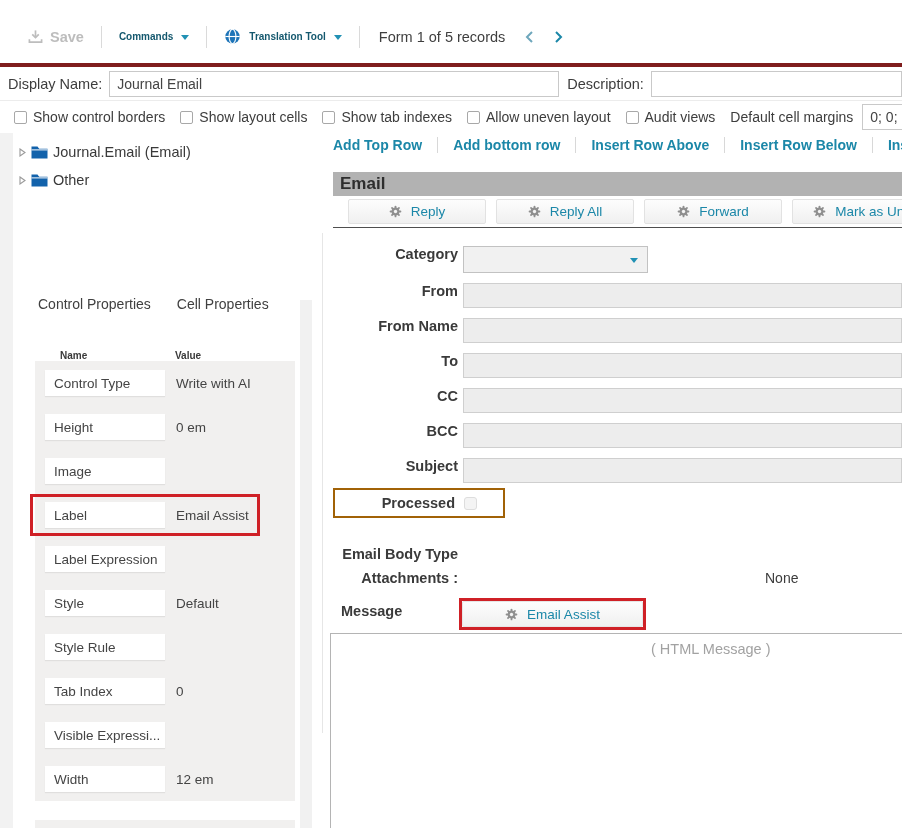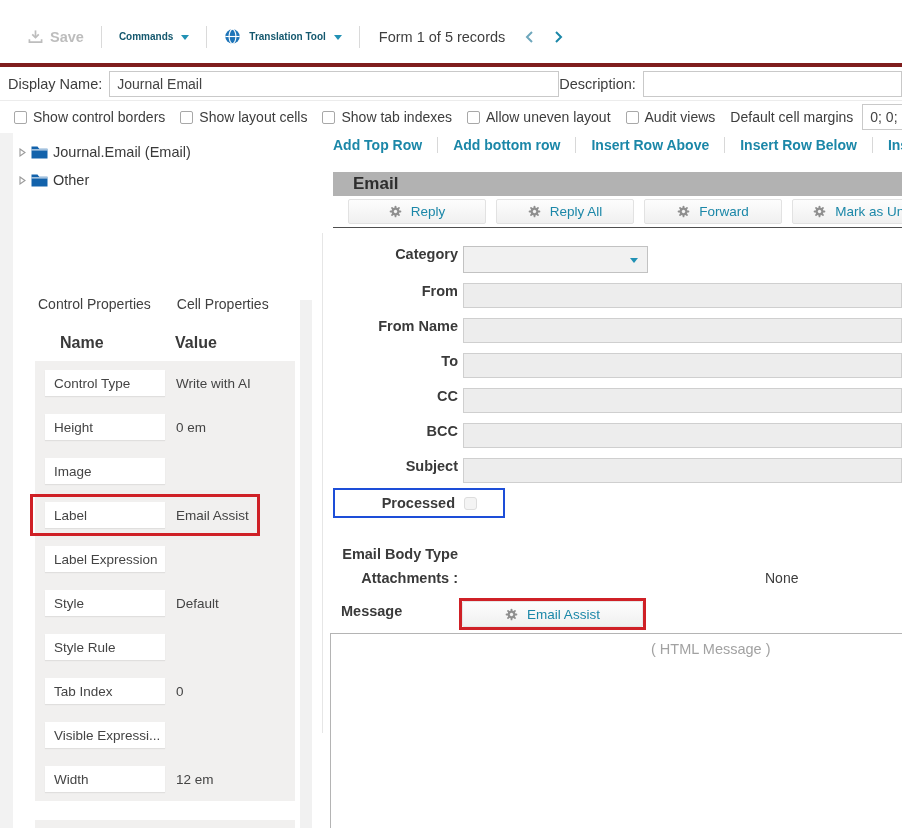--- a/index.html
+++ b/index.html
@@ -26,21 +26,21 @@
   .namebar {
     position:absolute; top:68px; left:0; width:902px; height:33px;
     display:flex; align-items:center; padding-left:8px; box-sizing:border-box;
     border-bottom:1px solid #ececec; font-size:14.5px;
   }
   input.text {
     height:26px; border:1px solid #c9c9c9; background:#fff;
     font:14px "Liberation Sans", sans-serif; color:#444; padding:0 7px; box-sizing:border-box;
   }
   .nb-label { margin-right:7px; }
-  .dn-input { width:450px; }
+  .dn-input { width:450px; margin-right:8px; }
   .desc-input { flex:1; }
 
   
   .optionsbar {
     position:absolute; top:101px; left:6px; width:902px; height:32px;
     display:flex; align-items:center; padding-left:8px; box-sizing:border-box; font-size:14px;
   }
   .opt { display:flex; align-items:center; gap:6px; margin-right:15px; white-space:nowrap; }
   .cb { width:13px; height:13px; border:1px solid #a8a8a8; border-radius:2px; background:#fff; box-sizing:border-box; flex:none; }
   .margins-group { margin-left:auto; display:flex; align-items:center; gap:9px; white-space:nowrap; }
@@ -51,21 +51,21 @@
   .v-strip { position:absolute; left:300px; top:300px; width:12px; height:528px; background:#f1f1f1; }
 
   .tree { position:absolute; left:19px; top:138px; }
   .tree-row { display:flex; align-items:center; height:28px; gap:5px; font-size:14.5px; color:#3a3a3a; cursor:pointer; }
 
   .tabs { position:absolute; left:38px; top:296px; display:flex; gap:26px; font-size:14px; color:#404040; }
   .tab { padding-bottom:18px; cursor:pointer; border-bottom:4px solid transparent; }
   .tab.active { border-bottom-color:#1b87a8; }
 
   .props { position:absolute; left:35px; top:325px; width:260px; background:#f1f0ef; }
-  .props-head { height:36px; background:#fff; display:flex; align-items:center; font-weight:bold; font-size:16px; color:#3a3a3a; }
+  .props-head { height:36px; background:#fff; display:flex; align-items:flex-end; font-weight:bold; font-size:10px; color:#3a3a3a; }
   .ph-name { margin-left:25px; width:115px; }
   .prow { position:relative; height:44px; display:flex; align-items:center; }
   .pname {
     margin-left:10px; width:120px; height:26px; background:#fff;
     display:flex; align-items:center; padding-left:9px; box-sizing:border-box;
     font-size:13.5px; color:#444; box-shadow:0 1px 1px rgba(0,0,0,0.07);
   }
   .pvalue { margin-left:11px; font-size:13.5px; color:#444; }
   .prow.hl::after {
     content:""; position:absolute; left:-5px; top:1px; width:224px; height:36px;
@@ -79,21 +79,21 @@
 
   .row-actions {
     position:absolute; left:13px; top:2px; height:20px; display:flex; align-items:center;
     font-weight:bold; font-size:14px; color:#1b87a8; white-space:nowrap;
   }
   .ra { padding:0 15px; border-right:1px solid #d8d8d8; cursor:pointer; }
   .ra:first-child { padding-left:0; }
   .ra:last-child { border-right:none; }
 
   .section-bar { position:absolute; left:13px; top:39px; width:569px; height:24px; background:#b2b2b2; display:flex; align-items:center; }
-  .section-title { margin-left:20px; font-size:17px; font-weight:bold; color:#2e2e2e; }
+  .section-title { margin-left:7px; font-size:17px; font-weight:bold; color:#2e2e2e; }
 
   .btn-row { position:absolute; left:28px; top:66px; display:flex; gap:10px; }
   .gbtn {
     width:138px; height:25px; display:flex; align-items:center; justify-content:center; gap:9px;
     background:linear-gradient(#fdfdfd,#f0f0f0); border:1px solid #e2e2e2; border-radius:2px;
     font-size:13.5px; color:#1b87a8; box-sizing:border-box; cursor:pointer; flex:none; white-space:nowrap;
   }
   .hr { position:absolute; left:13px; top:94px; width:569px; border-top:1px solid #4f4f4f; }
 
   .frow { position:absolute; left:0; width:582px; display:flex; align-items:flex-start; }
@@ -102,21 +102,21 @@
     margin-left:5px; width:185px; height:27px; background:#f1f1f1;
     border:1px solid #c2c2c2; position:relative; box-sizing:border-box; cursor:pointer;
   }
   .select .scaret { position:absolute; right:9px; top:11px; width:0; height:0;
     border-left:4.5px solid transparent; border-right:4.5px solid transparent; border-top:5px solid #2191b4; }
   .ginput { margin-left:5px; width:440px; height:25px; background:#ededed; border:1px solid #cfcfcf; box-sizing:border-box; }
   .fcb { width:13px; height:13px; background:#f4f4f4; border:1px solid #dddddd; border-radius:3px; box-sizing:border-box; flex:none; }
 
   .processed-box {
     position:absolute; left:13px; top:355px; width:168px; height:26px;
-    border:2px solid #1d4ed8; display:flex; align-items:center; box-sizing:content-box;
+    border:2px solid #a16207; display:flex; align-items:center; box-sizing:content-box;
   }
   .processed-box .flabel { width:120px; }
   .processed-box .fcb { margin-left:9px; }
 
   .none-val { margin-left:307px; font-size:14px; color:#3c3c3c; }
 
   .msg-label { position:absolute; left:21px; top:470px; font-weight:bold; font-size:14.5px; color:#3a3a3a; }
   .assist-wrap { position:absolute; left:139px; top:465px; border:3px solid #cf2026; }
   .assist-wrap .gbtn { width:181px; height:26px; border-color:#e6e6e6; }
 

